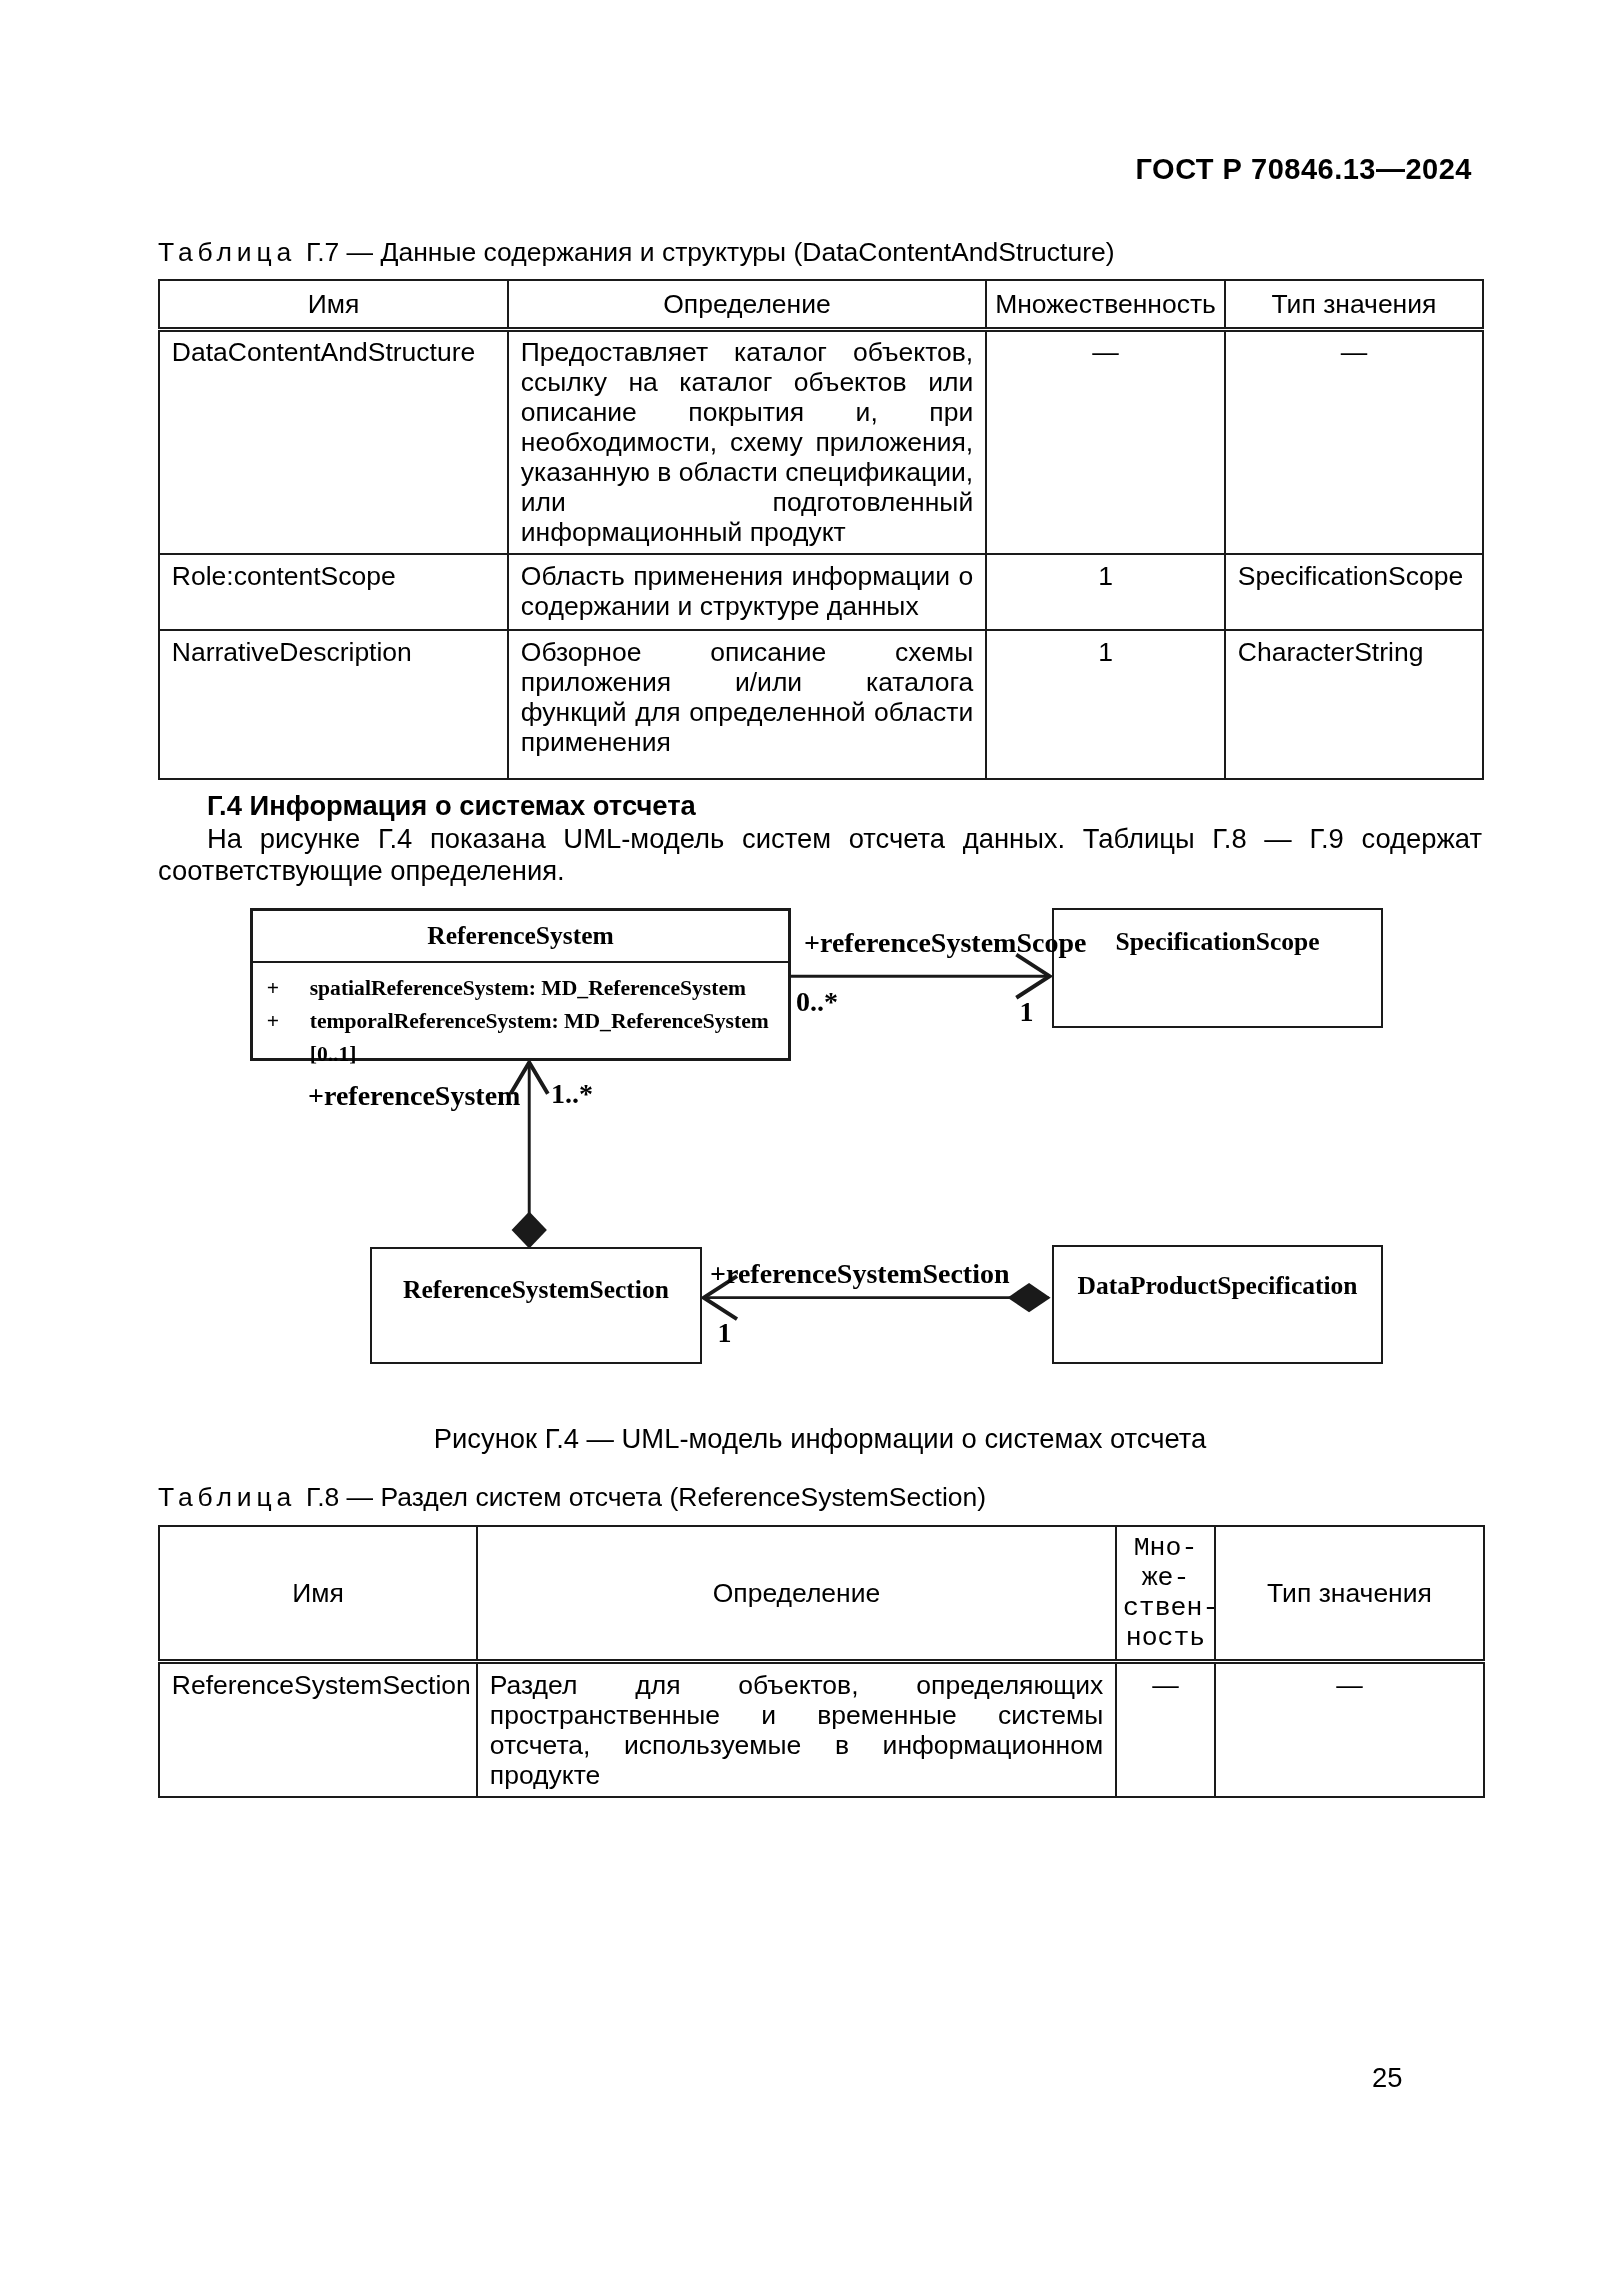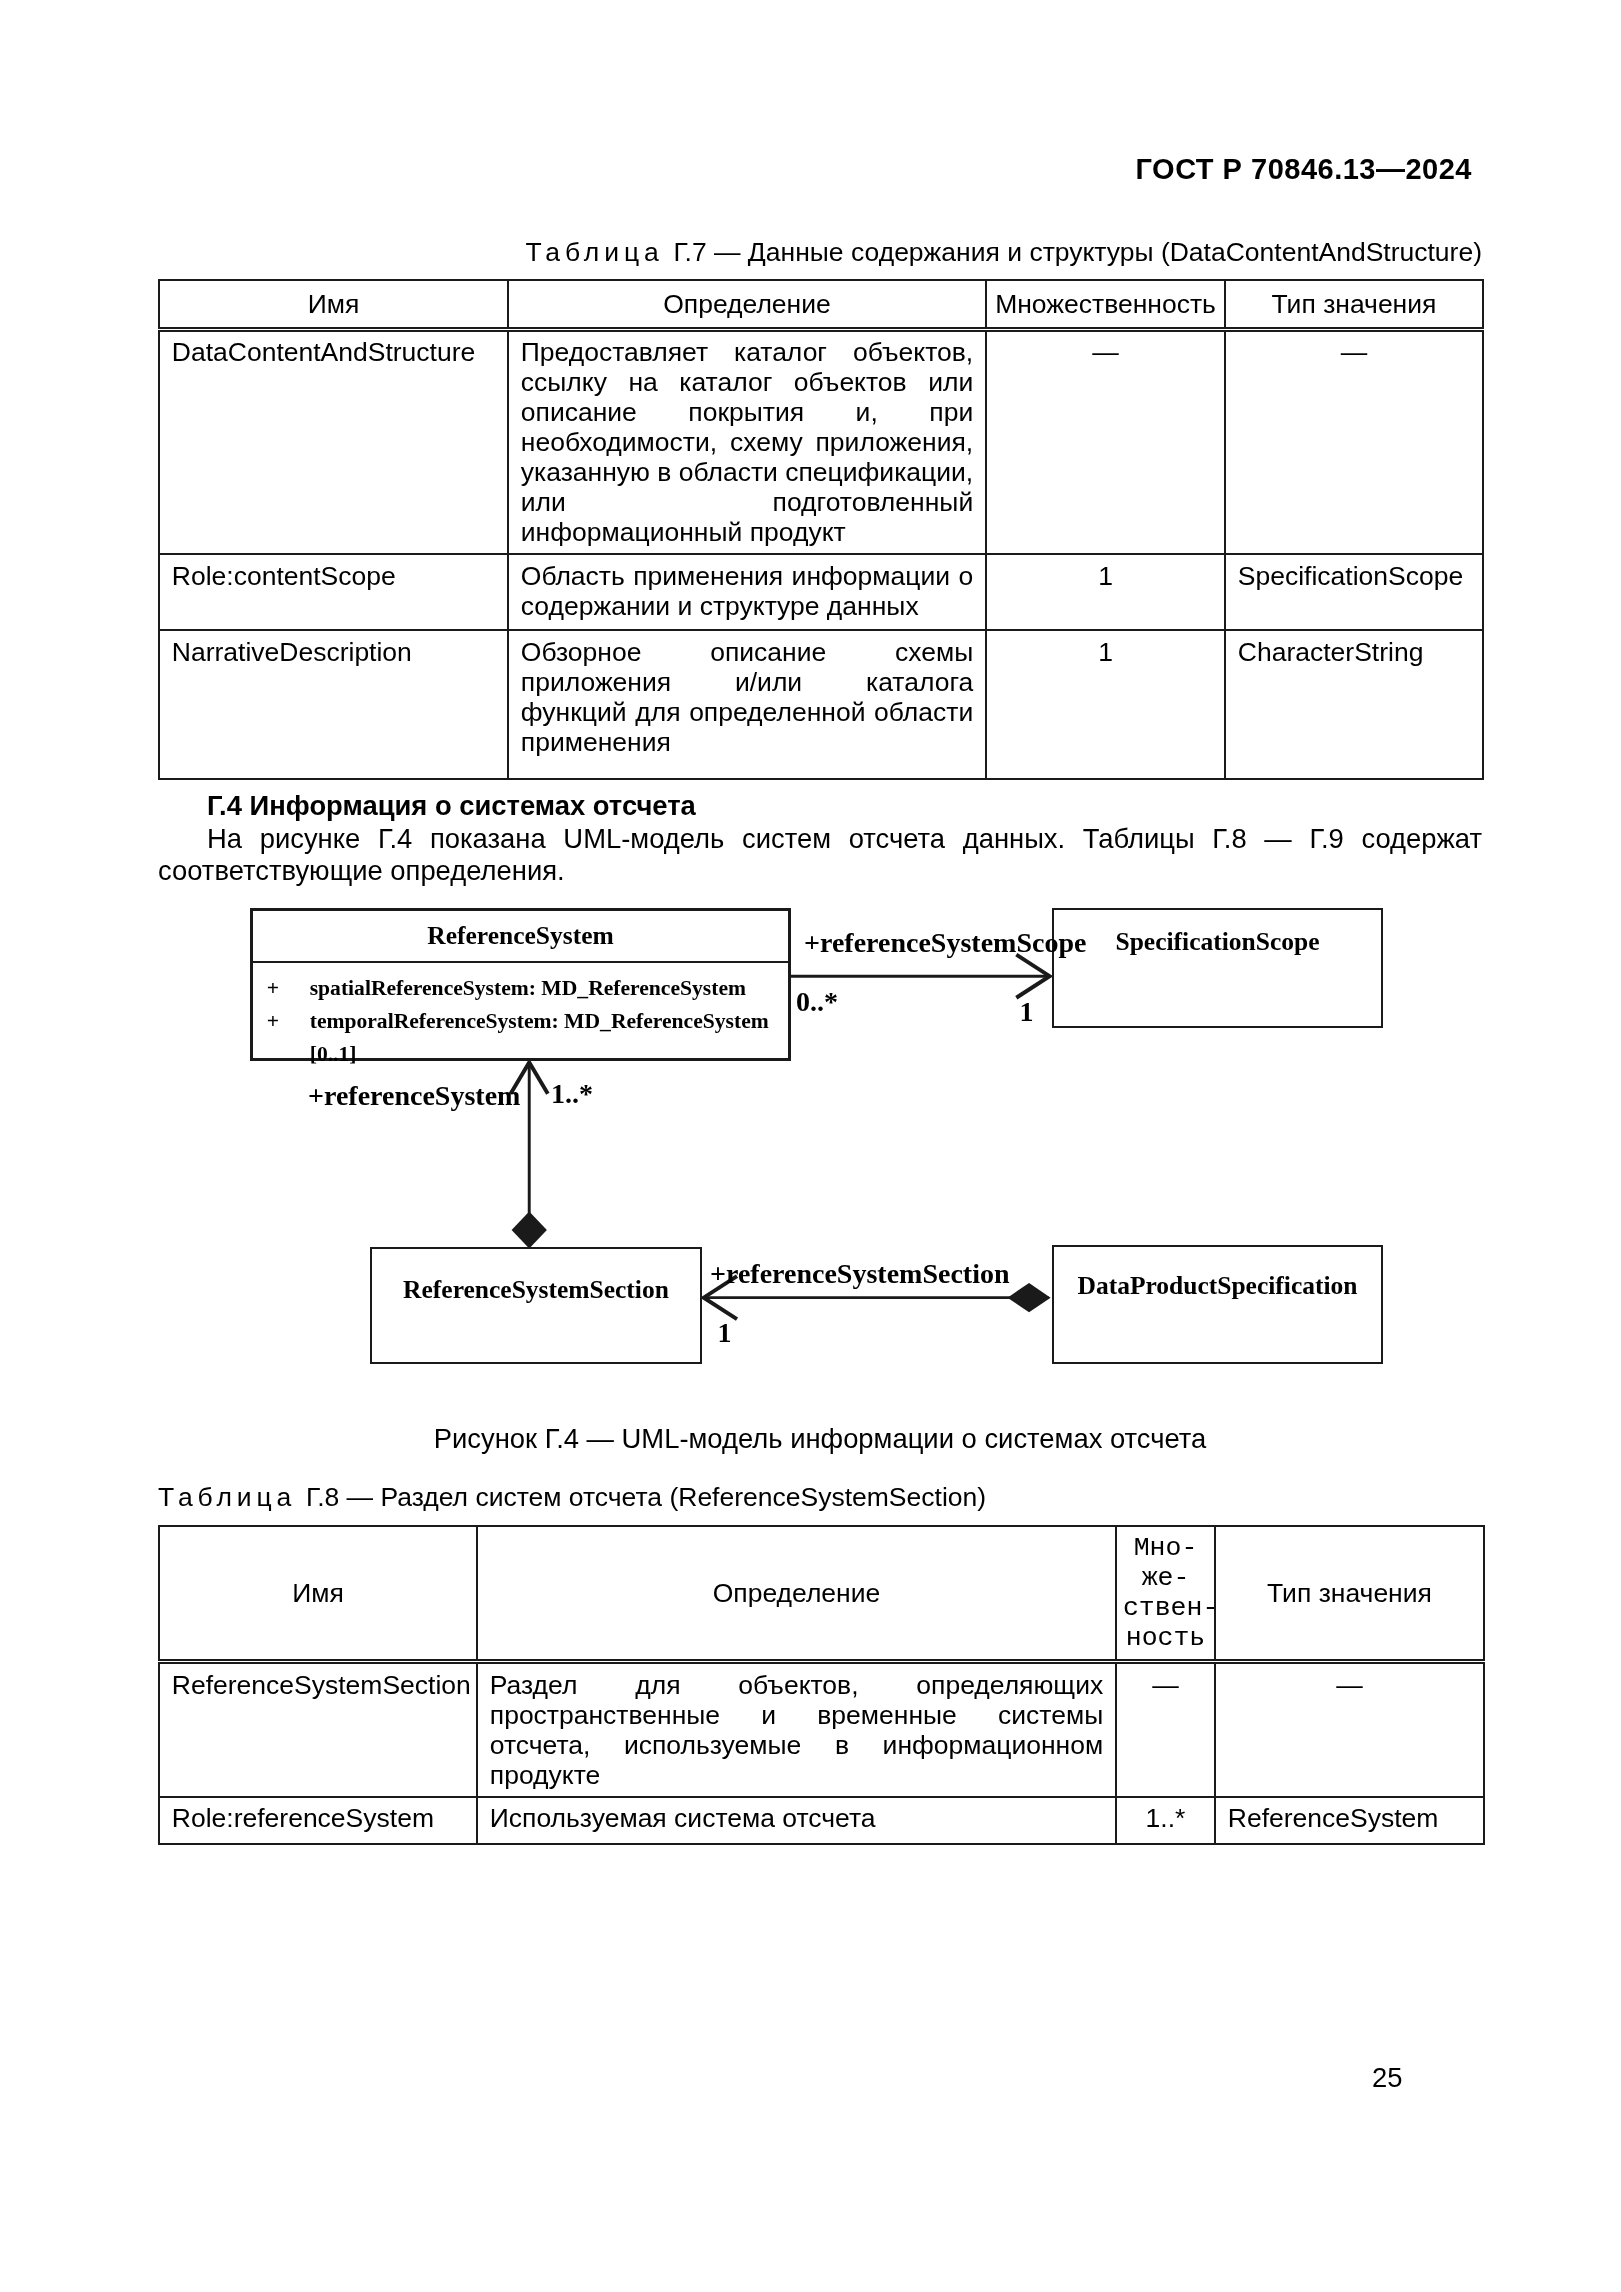--- a/index.html
+++ b/index.html
@@ -52,21 +52,21 @@
     font-weight:bold;font-size:28px;white-space:nowrap;}
   svg.wires{position:absolute;left:0;top:0;width:1621px;height:549px;}
 </style>
 </head>
 <body>
 
 <div class="page">
 
   <div class="abs gost-header">ГОСТ Р 70846.13—2024</div>
 
-  <div class="abs tbl-caption" style="top:237px;text-align:right;">
+  <div class="abs tbl-caption" style="top:237px;">
     <span class="cap-label">Таблица</span><span>Г.7 — Данные содержания и структуры (DataContentAndStructure)</span>
   </div>
 
   <table class="gost abs" style="left:158px;top:279px;width:1324px;">
     <colgroup>
         <col style="width:349px">
         <col style="width:478px">
         <col style="width:239px">
         <col style="width:258px">
       </colgroup>
@@ -176,25 +176,19 @@
 ствен-
 ность</th>
       <th>Тип значения</th>
     </tr>
     <tr style="height:98px">
       <td class="c-name">ReferenceSystemSection</td>
       <td class="c-def">Раздел для объектов, определяющих пространственные и временные системы отсчета, используемые в информационном продукте</td>
       <td class="c-center">—</td>
       <td class="c-center">—</td>
     </tr>
-    <tr style="height:47px">
-      <td class="c-name">Role:referenceSystem</td>
-      <td class="c-def">Используемая система отсчета</td>
-      <td class="c-center">1..*</td>
-      <td class="c-name">ReferenceSystem</td>
-    </tr>
   </tbody>
     </table>
 
   <div class="abs page-num">25</div>
 
 </div>
 
 
 </body></html>

